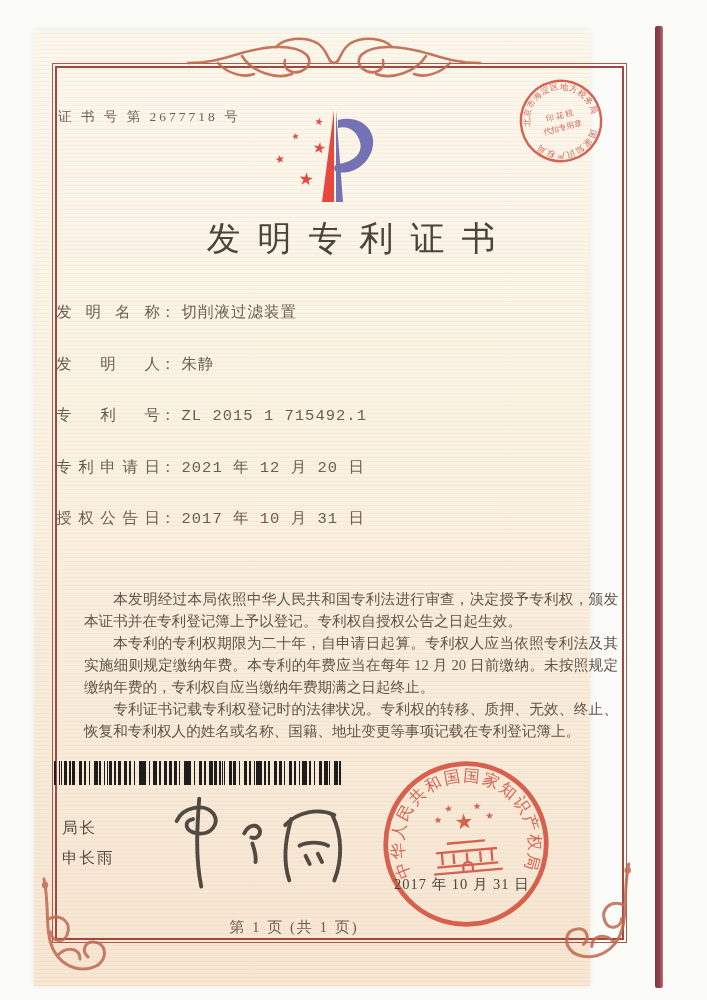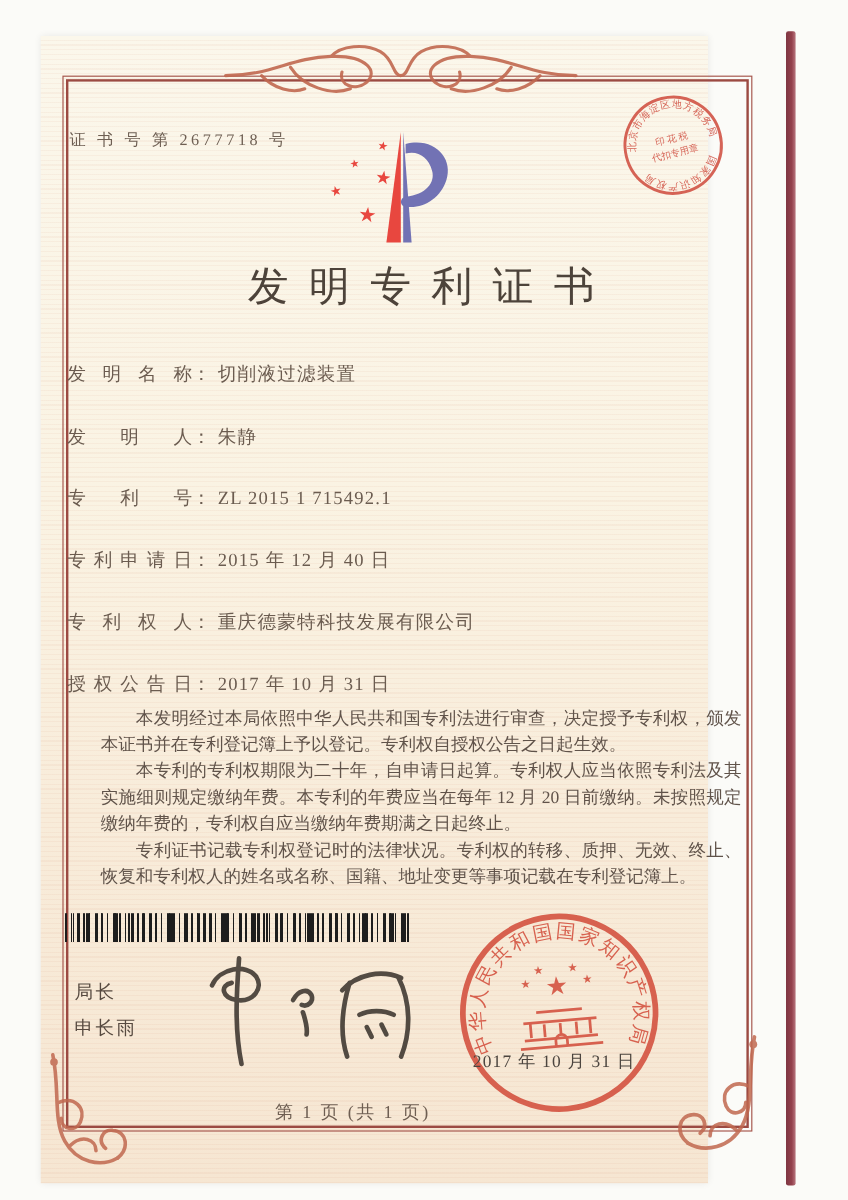--- a/index.html
+++ b/index.html
@@ -36,21 +36,21 @@
   .logo{position:absolute;left:230px;top:78px;width:118px;height:98px;}
   .title{
     position:absolute;left:0;top:186px;width:634px;text-align:center;
     font-size:34px;letter-spacing:17px;text-indent:17px;
     color:#4d433a;font-weight:500;
   }
   .fields{position:absolute;left:22px;top:272px;width:560px;color:#6b5c50;font-size:15.5px;}
   .frow{height:51.5px;}
   .flabel{display:inline-block;width:104px;text-align:justify;text-align-last:justify;text-justify:inter-character;vertical-align:top;}
   .fcolon{display:inline-block;margin-right:6px;}
-  .fvalue{letter-spacing:1px;}
+  .fvalue{letter-spacing:1px;font-family:Liberation Mono, monospace;}
   .body-text{
     position:absolute;left:18px;top:558px;width:566px;
     font-size:14.6px;line-height:22px;color:#60534a;
     text-align:justify;
   }
   .body-text p{margin:0;text-indent:2em;padding-left:32px;}
   .barcode{
     position:absolute;left:20px;top:731px;width:288px;height:24px;
     background-image:
       repeating-linear-gradient(90deg,#1d1d1d 0 2px,transparent 2px 5px,#1d1d1d 5px 6px,transparent 6px 10px,#1d1d1d 10px 13px,transparent 13px 15px),
@@ -153,24 +153,21 @@
       <div class="frow">
         <span class="flabel">发明名称</span><span class="fcolon">：</span><span class="fvalue">切削液过滤装置</span>
       </div>
       <div class="frow">
         <span class="flabel">发明人</span><span class="fcolon">：</span><span class="fvalue">朱静</span>
       </div>
       <div class="frow">
         <span class="flabel">专利号</span><span class="fcolon">：</span><span class="fvalue">ZL 2015 1 715492.1</span>
       </div>
       <div class="frow">
-        <span class="flabel">专利申请日</span><span class="fcolon">：</span><span class="fvalue">2015 年 12 月 40 日</span>
-      </div>
-      <div class="frow">
-        <span class="flabel">专利权人</span><span class="fcolon">：</span><span class="fvalue">重庆德蒙特科技发展有限公司</span>
+        <span class="flabel">专利申请日</span><span class="fcolon">：</span><span class="fvalue">2021 年 12 月 20 日</span>
       </div>
       <div class="frow">
         <span class="flabel">授权公告日</span><span class="fcolon">：</span><span class="fvalue">2017 年 10 月 31 日</span>
       </div>
     </div>
 
     <div class="body-text">
       <p>本发明经过本局依照中华人民共和国专利法进行审查，决定授予专利权，颁发本证书并在专利登记簿上予以登记。专利权自授权公告之日起生效。</p>
       <p>本专利的专利权期限为二十年，自申请日起算。专利权人应当依照专利法及其实施细则规定缴纳年费。本专利的年费应当在每年 12 月 20 日前缴纳。未按照规定缴纳年费的，专利权自应当缴纳年费期满之日起终止。</p>
       <p>专利证书记载专利权登记时的法律状况。专利权的转移、质押、无效、终止、恢复和专利权人的姓名或名称、国籍、地址变更等事项记载在专利登记簿上。</p>

